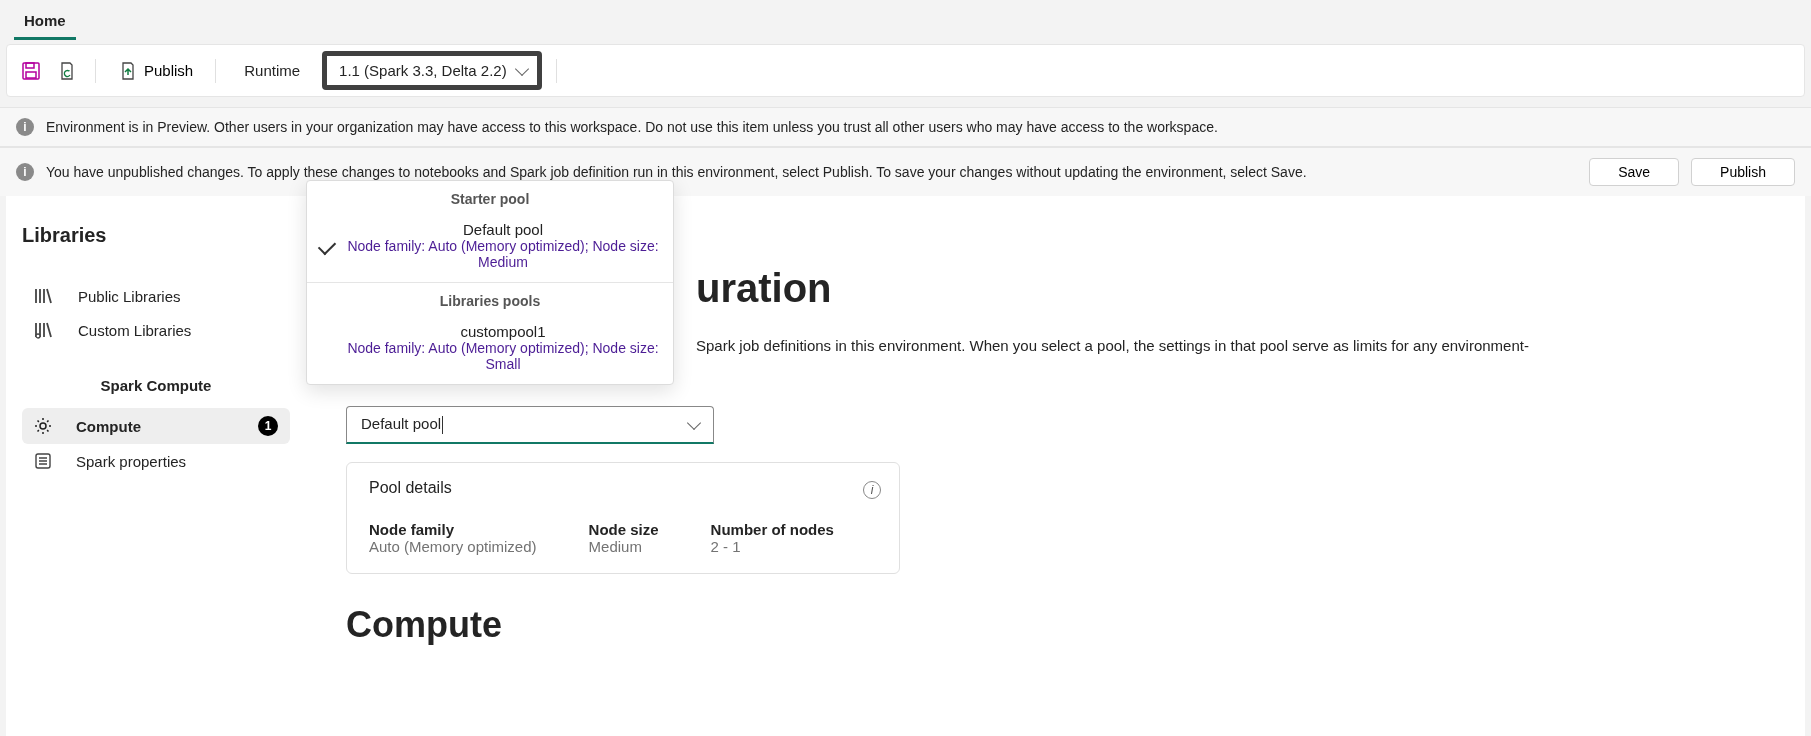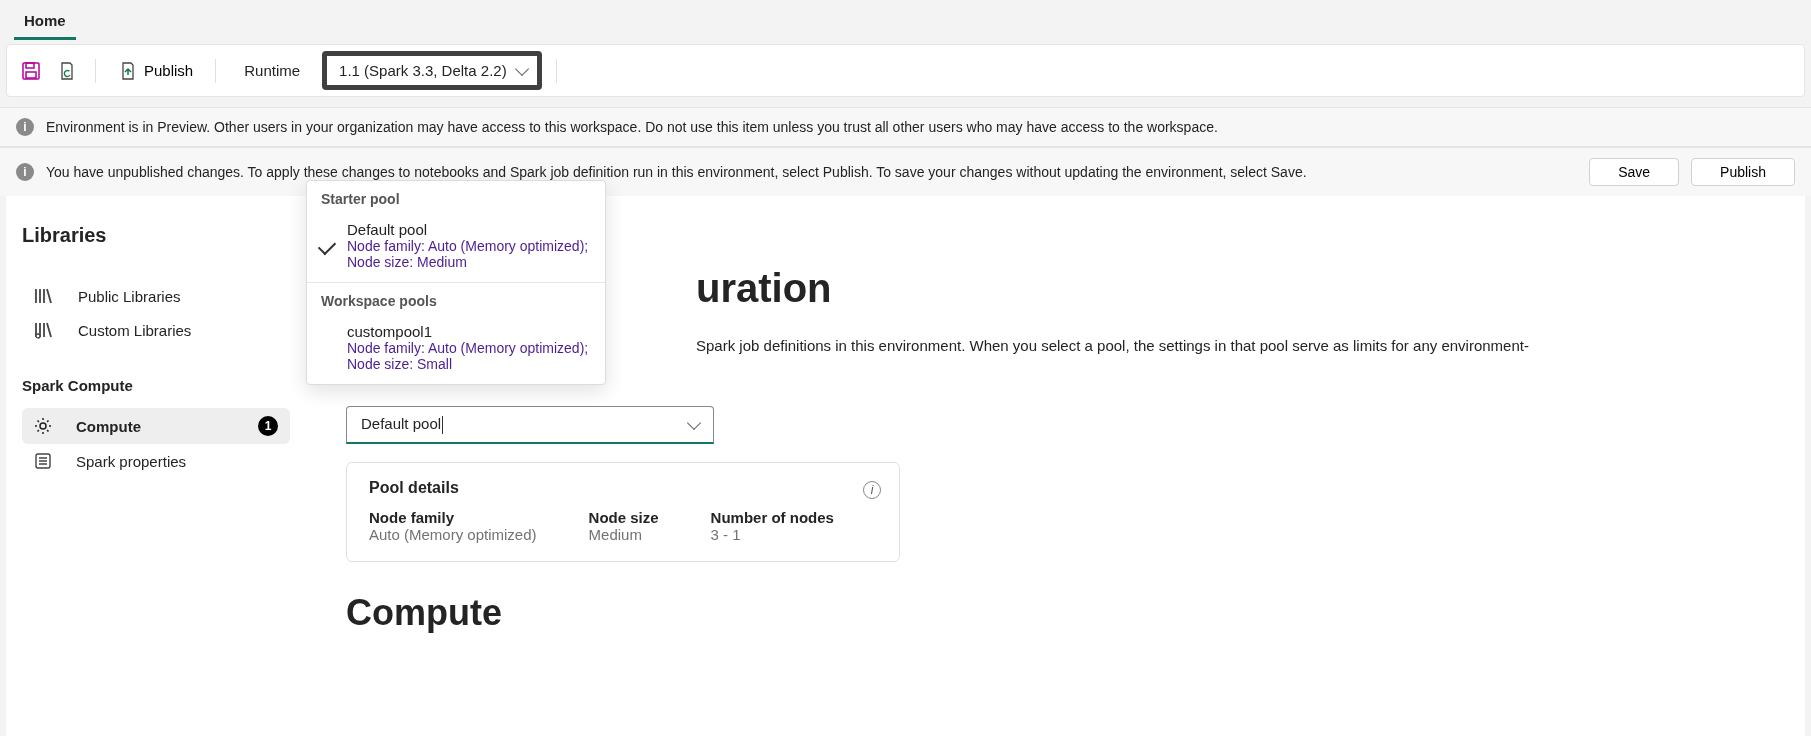--- a/index.html
+++ b/index.html
@@ -17,36 +17,36 @@
   .banner.first { margin-top: 10px; border-bottom: 1px solid #e5e5e5; }
   .banner .info-ic { width: 18px; height: 18px; border-radius: 50%; background: #8a8a8a; color: #fff; display: flex; align-items: center; justify-content: center; font-size: 12px; font-weight: bold; flex-shrink: 0; }
   .banner .spacer { flex: 1; }
   .banner button { background: #fff; border: 1px solid #d1d1d1; border-radius: 4px; padding: 5px 28px; font-size: 14px; }
   .body { display: flex; background: #fff; margin: 0 6px; flex: 1; height: calc(100% - 178px); }
   .side { width: 300px; padding: 28px 16px; }
   .side-heading { font-size: 20px; font-weight: 600; margin-bottom: 32px; }
   .side-item { display: flex; align-items: center; gap: 24px; padding: 8px 12px; border-radius: 6px; font-size: 15px; }
   .side-item.active { background: #eeeeee; font-weight: 600; }
   .side-item .badge { margin-left: auto; background: #000; color: #fff; border-radius: 50%; width: 20px; height: 20px; display: flex; align-items: center; justify-content: center; font-size: 12px; }
-  .side-sec2 { margin-top: 30px; font-size: 15px; font-weight: 600; margin-bottom: 14px; }
+  .side-sec2 { margin-top: 30px; font-size: 15px; font-weight: 600; margin-bottom: 14px; text-align: center; }
   .main { position: relative; flex: 1; padding: 20px 40px; }
-  .dropdown { position: absolute; left: 0px; top: -16px; width: 300px; background: #fff; border: 1px solid #dcdcdc; box-shadow: 0 6px 20px rgba(0,0,0,0.12); border-radius: 4px; z-index: 10; }
+  .dropdown { position: absolute; left: 0px; top: -16px; width: 368px; background: #fff; border: 1px solid #dcdcdc; box-shadow: 0 6px 20px rgba(0,0,0,0.12); border-radius: 4px; z-index: 10; text-align: center; }
   .dd-group-lbl { padding: 10px 14px 6px; font-size: 14px; color: #555; font-weight: 600; }
   .dd-item { padding: 8px 14px 12px 40px; position: relative; }
   .dd-item .name { font-size: 15px; font-weight: 400; color: #222; }
   .dd-item .sub { font-size: 14px; color: #4c1d95; }
   .dd-item .check { position: absolute; left: 12px; top: 28px; width: 16px; height: 10px; border-left: 2px solid #333; border-bottom: 2px solid #333; transform: rotate(-45deg); }
   .dd-sep { border-top: 1px solid #e5e5e5; }
   .main-title-frag { font-size: 40px; font-weight: 600; margin-left: 350px; margin-top: 50px; }
   .main-desc { font-size: 15px; margin-left: 350px; margin-top: 24px; line-height: 1.4; }
   .pool-select { margin-top: 50px; width: 368px; border: 1px solid #888; border-bottom: 2px solid #117865; border-radius: 4px 4px 0 0; padding: 8px 36px 8px 14px; font-size: 15px; position: relative; background: #fff; }
   .pool-select::after { content: ""; position: absolute; right: 14px; top: 50%; width: 9px; height: 9px; border-right: 1px solid #666; border-bottom: 1px solid #666; transform: translateY(-70%) rotate(45deg); }
   .pool-select .cursor { display: inline-block; width: 1px; height: 18px; background: #333; vertical-align: middle; margin-left: 1px; }
   .detail-card { margin-top: 18px; width: 554px; border: 1px solid #e0e0e0; border-radius: 6px; padding: 16px 22px 18px; position: relative; }
-  .detail-card h3 { font-size: 16px; font-weight: 700; margin-bottom: 12px; }
+  .detail-card h3 { font-size: 16px; font-weight: 400; margin-bottom: 24px; }
   .detail-card .info-i { position: absolute; right: 18px; top: 18px; width: 18px; height: 18px; border: 1px solid #888; border-radius: 50%; display: flex; align-items: center; justify-content: center; font-size: 12px; color: #555; font-style: italic; }
   .detail-row { display: flex; gap: 52px; }
   .detail-col .k { font-size: 15px; font-weight: 600; }
   .detail-col .v { font-size: 15px; color: #737373; }
   .compute-h { font-size: 36px; font-weight: 600; margin-top: 30px; }
   svg { display: block; }
 </style>
 </head>
 <body>
 
@@ -135,21 +135,21 @@
   <div class="main">
 
     <div class="dropdown">
       <div class="dd-group-lbl">Starter pool</div>
       <div class="dd-item">
         <span class="check"></span>
         <div class="name">Default pool</div>
         <div class="sub">Node family: Auto (Memory optimized); Node size: Medium</div>
       </div>
       <div class="dd-sep"></div>
-      <div class="dd-group-lbl">Workspace pools</div>
+      <div class="dd-group-lbl">Libraries pools</div>
       <div class="dd-item">
         <div class="name">custompool1</div>
         <div class="sub">Node family: Auto (Memory optimized); Node size: Small</div>
       </div>
     </div>
 
     <div class="main-title-frag">uration</div>
     <div class="main-desc">Spark job definitions in this environment. When you select a pool, the settings in that pool serve as limits for any environment-</div>
 
     <div class="pool-select">
@@ -163,20 +163,20 @@
         <div class="detail-col">
           <div class="k">Node family</div>
           <div class="v">Auto (Memory optimized)</div>
         </div>
         <div class="detail-col">
           <div class="k">Node size</div>
           <div class="v">Medium</div>
         </div>
         <div class="detail-col">
           <div class="k">Number of nodes</div>
-          <div class="v">3 - 1</div>
+          <div class="v">2 - 1</div>
         </div>
       </div>
     </div>
 
     <div class="compute-h">Compute</div>
   </div>
 </div>
 
 </body></html>

